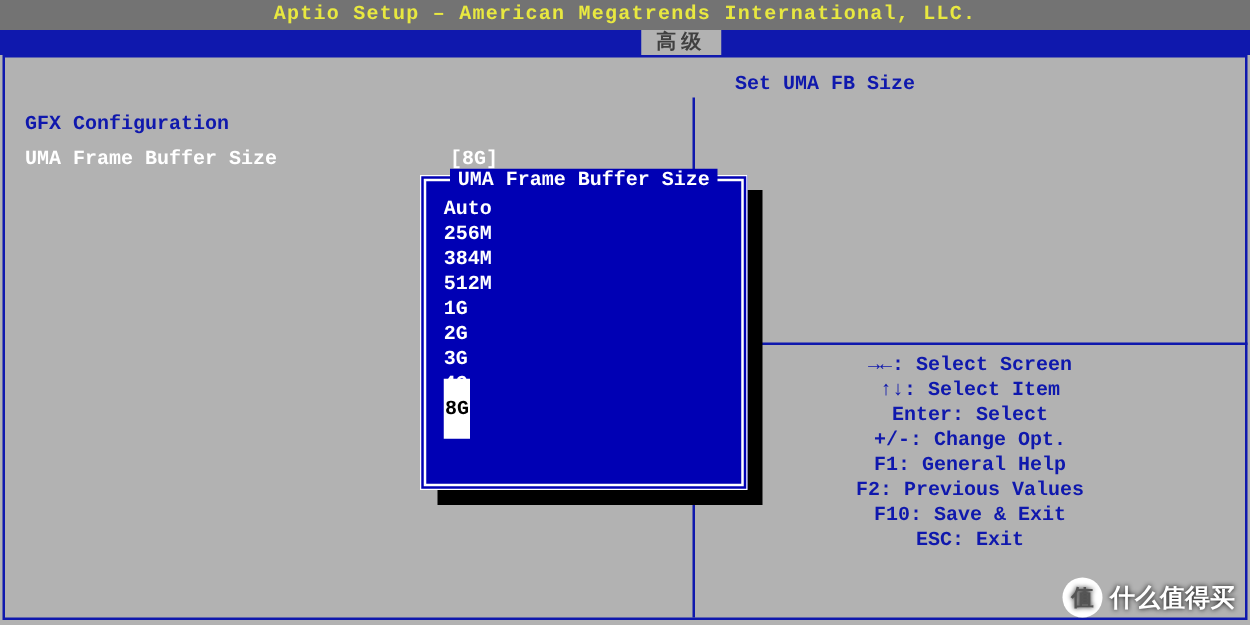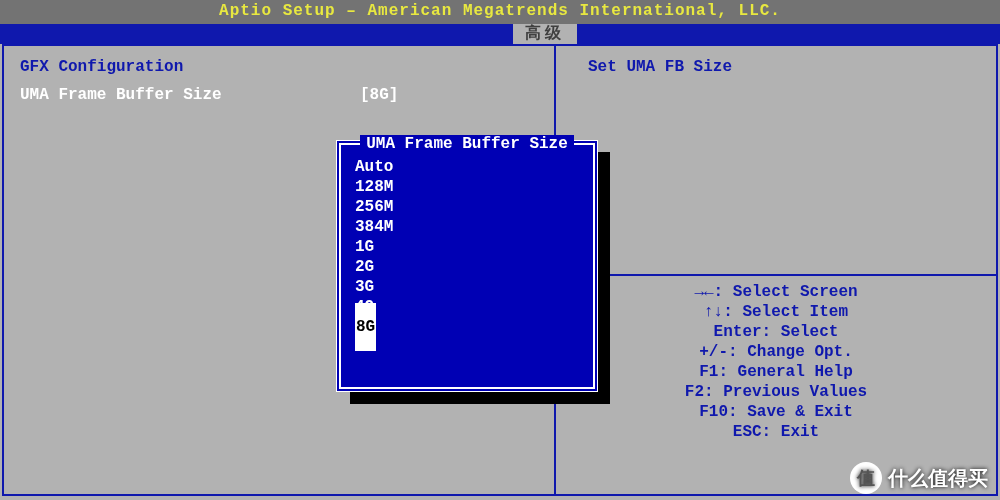--- a/index.html
+++ b/index.html
@@ -44,20 +44,21 @@
     background: #b2b2b2;
     border: 2px solid #0f18ad;
     display: flex;
   }
   .main {
     width: 552px;
     border-right: 2px solid #0f18ad;
     padding: 12px 16px;
     color: #ffffff;
     position: relative;
+    margin-top: 32px;
   }
   .side {
     flex: 1;
     padding: 12px 32px;
     color: #0f18ad;
     position: relative;
   }
   .section-title {
     color: #0f18ad;
     margin-bottom: 10px;
@@ -175,23 +176,23 @@
     </div>
   </div>
 </div>
 
 <div class="popup-shadow"></div>
 <div class="popup">
   <div class="popup-inner">
     <div class="popup-title"><span>UMA Frame Buffer Size</span></div>
     <div class="popup-list" id="popup-list">
         <div class="popup-item"><span>Auto</span></div>
-        <div class="popup-item"><span>128M</span></div>
         <div class="popup-item"><span>256M</span></div>
         <div class="popup-item"><span>384M</span></div>
+        <div class="popup-item"><span>512M</span></div>
         <div class="popup-item"><span>1G</span></div>
         <div class="popup-item"><span>2G</span></div>
         <div class="popup-item"><span>3G</span></div>
         <div class="popup-item"><span>4G</span></div>
         <div class="popup-item selected"><span>8G</span></div>
       </div>
   </div>
 </div>
 
 <div class="watermark">

